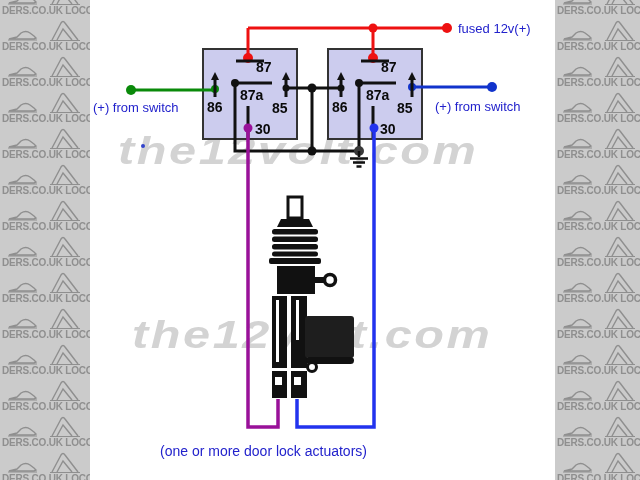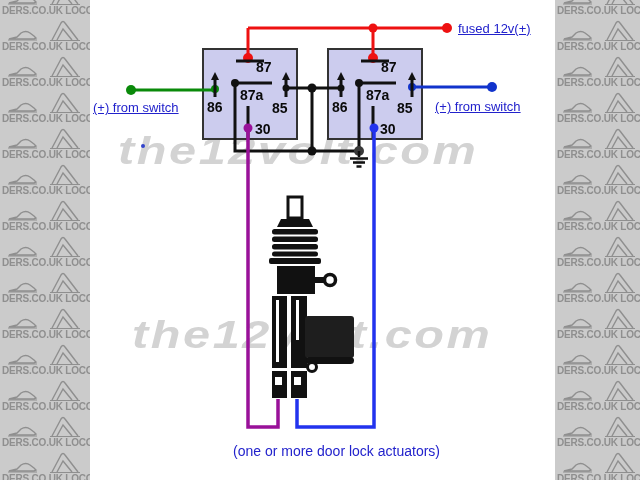--- a/index.html
+++ b/index.html
@@ -26,22 +26,22 @@
     position:absolute;font:bold italic 38px "Liberation Sans",sans-serif;
     color:#d3d3d3;letter-spacing:2px;white-space:nowrap;
     transform:scaleX(1.28);transform-origin:left center;
   }
   .wm1{left:118px;top:130px;}
   .wm2{left:132px;top:314px;}
   
   svg.diagram{position:absolute;left:0;top:0;}
   .pin{font:bold 14px "Liberation Sans",sans-serif;fill:#0a0a0a;}
   
-  .lbl{position:absolute;color:#2222cc;font:13px "Liberation Sans",sans-serif;white-space:nowrap;text-decoration:underline;}
-  .caption{position:absolute;left:160px;top:443px;width:280px;text-align:right;
+  .lbl{position:absolute;color:#2222cc;font:13px "Liberation Sans",sans-serif;white-space:nowrap;}
+  .caption{position:absolute;left:160px;top:443px;width:280px;text-align:left;
     color:#2222cc;font:14px "Liberation Sans",sans-serif;}
 </style>
 </head>
 <body>
 
 <div class="stage">
 
   <div class="wm-strip left" id="wm-left">
       <div class="wm-inner">
         <div class="wm-row">

